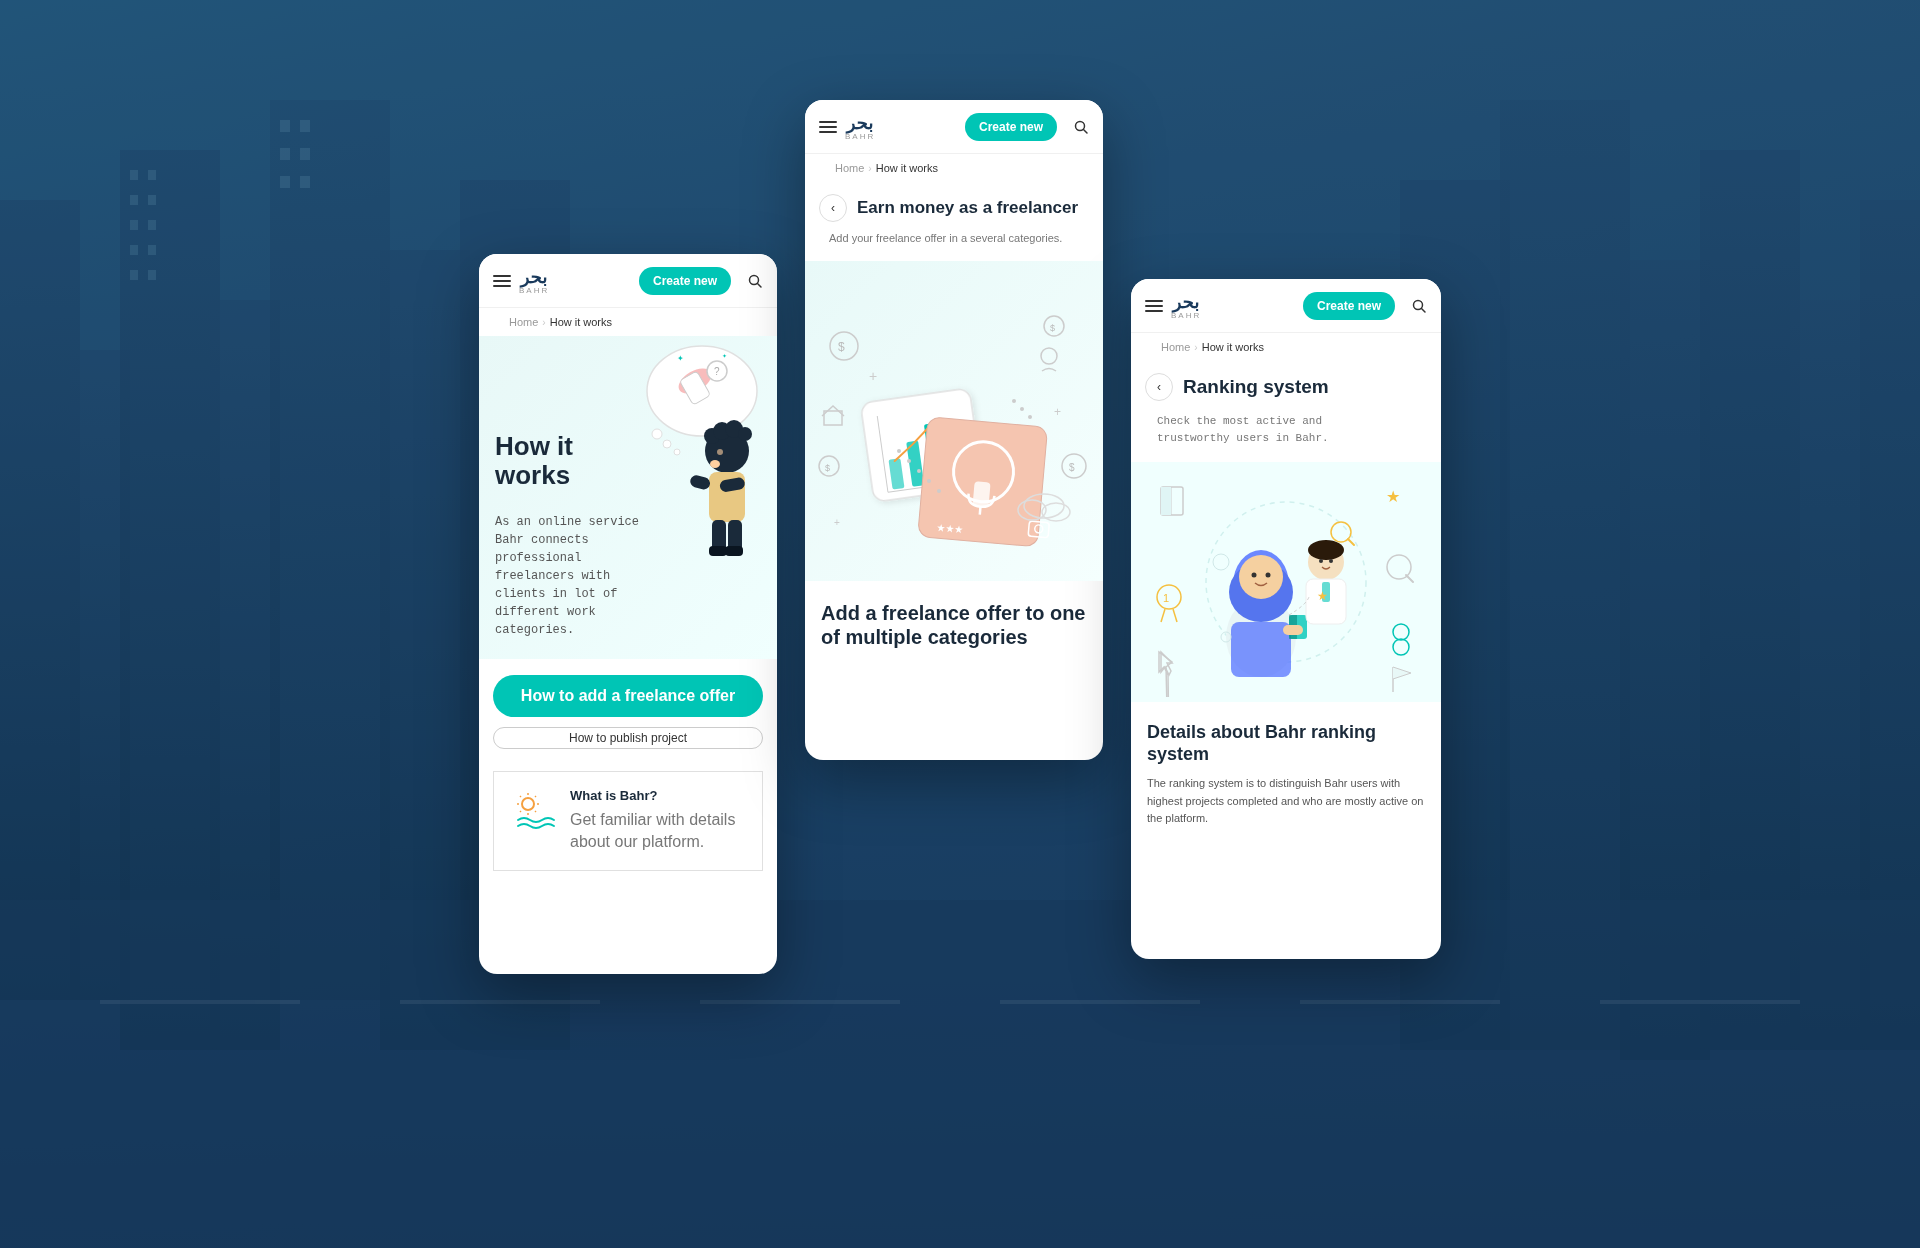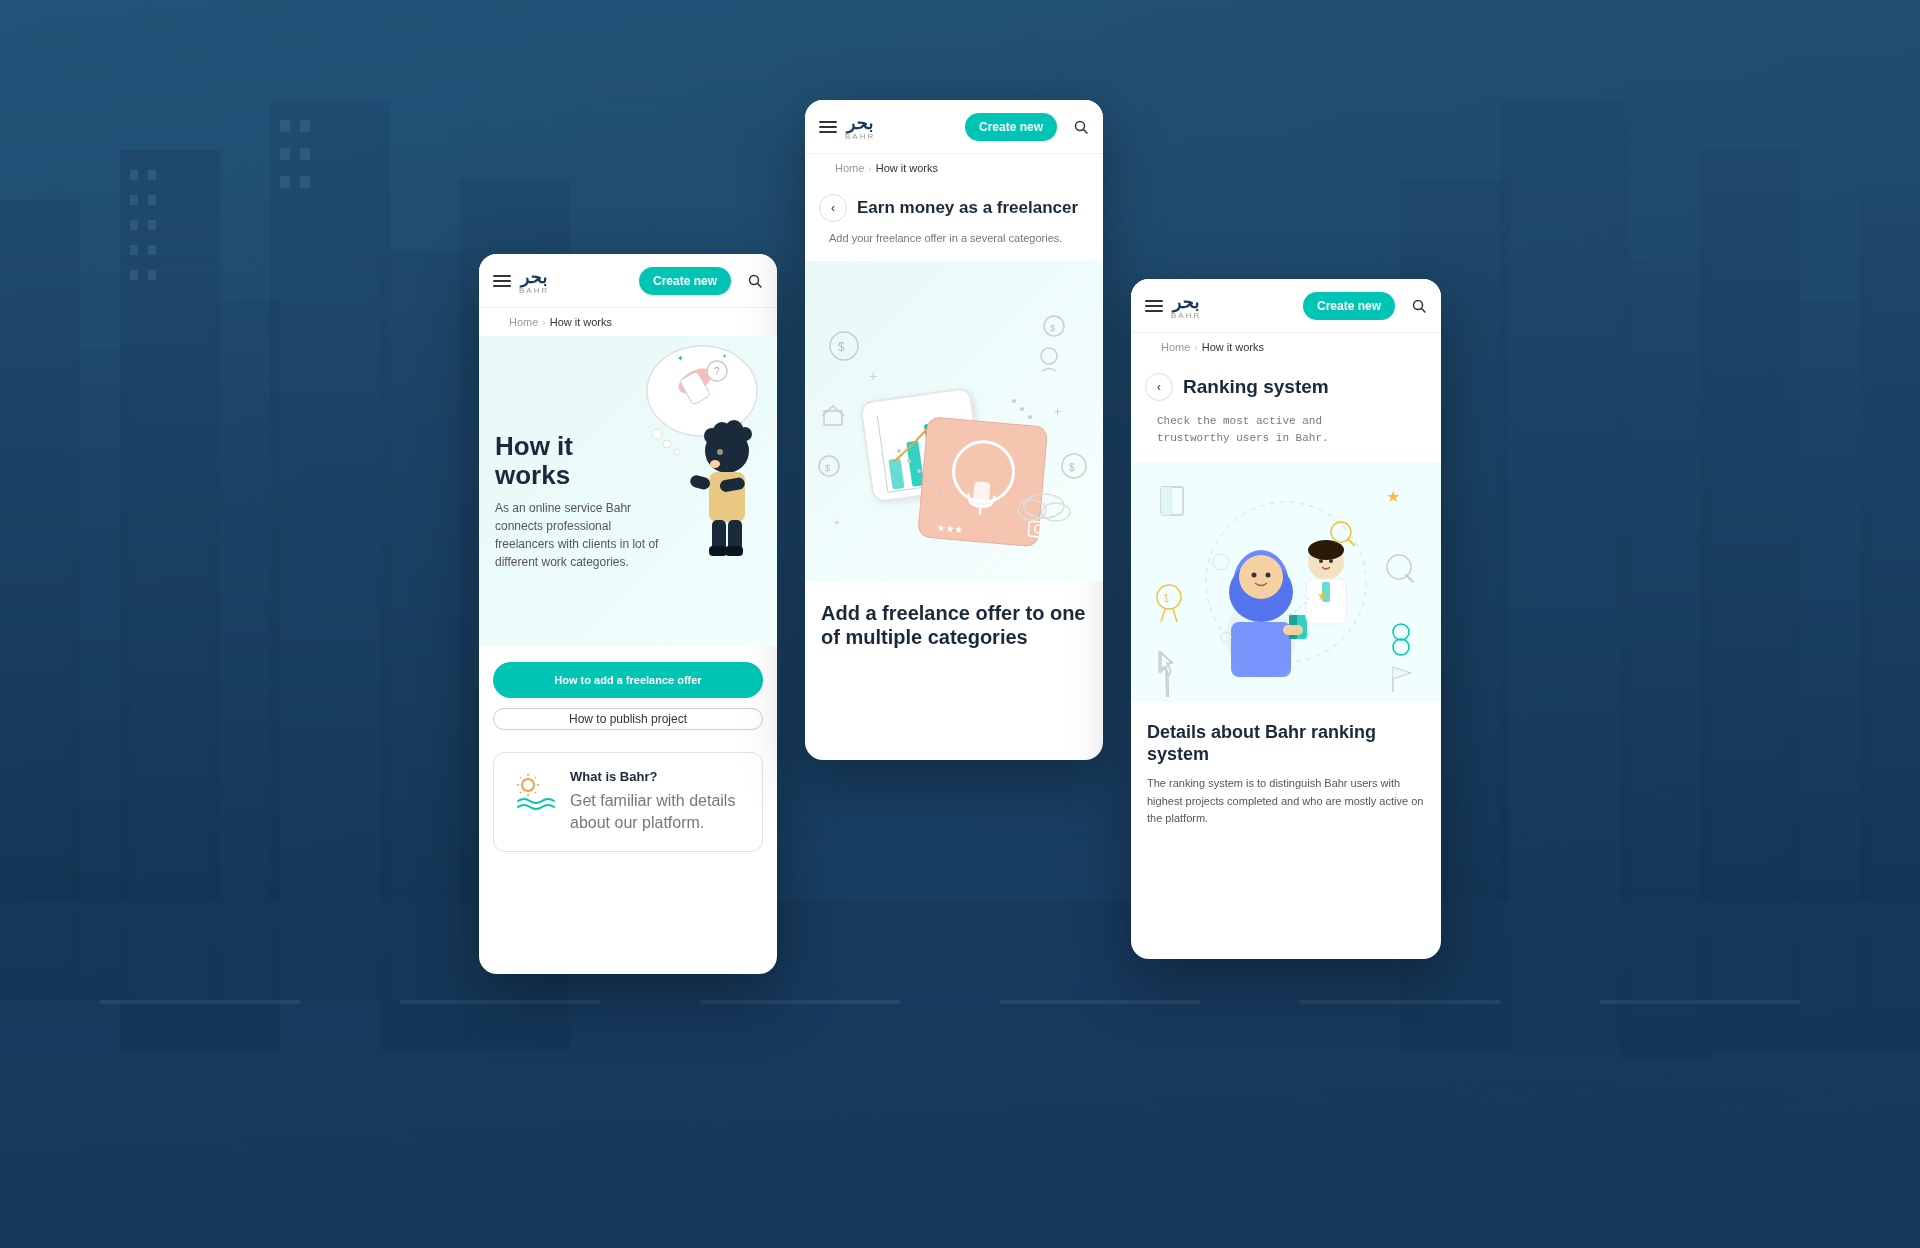--- a/index.html
+++ b/index.html
@@ -192,61 +192,62 @@
       margin-top: 80px;
       max-width: 160px;
       position: relative;
       z-index: 2;
     }
 
     .hero-desc {
       font-size: 12px;
       color: #555;
       line-height: 1.5;
-      margin-top: 10px;
+      margin-top: 24px;
       max-width: 165px;
       position: relative;
       z-index: 2;
+      font-family: Liberation Mono, monospace;
     }
 
     .buttons-section {
       padding: 16px 14px;
       display: flex;
       flex-direction: column;
       gap: 10px;
     }
 
     .btn-teal-outline {
       background: #00c5b5;
       color: #fff;
       border: none;
       border-radius: 25px;
       padding: 12px 16px;
-      font-size: 11px;
+      font-size: 16px;
       font-weight: 600;
       cursor: pointer;
       text-align: center;
     }
 
     .btn-white-outline {
       background: #fff;
       color: #333;
       border: 1.5px solid #ccc;
       border-radius: 25px;
       padding: 3px 16px;
       font-size: 12px;
       font-weight: 500;
       cursor: pointer;
       text-align: center;
     }
 
     .info-card {
       margin: 6px 14px 16px;
       border: 1.5px solid #e0e0e0;
-      border-radius: 12px;
+      border-radius: 0;
       padding: 16px;
       display: flex;
       gap: 12px;
       align-items: flex-start;
     }
 
     .info-card-icon {
       width: 48px;
       height: 48px;
       flex-shrink: 0;

